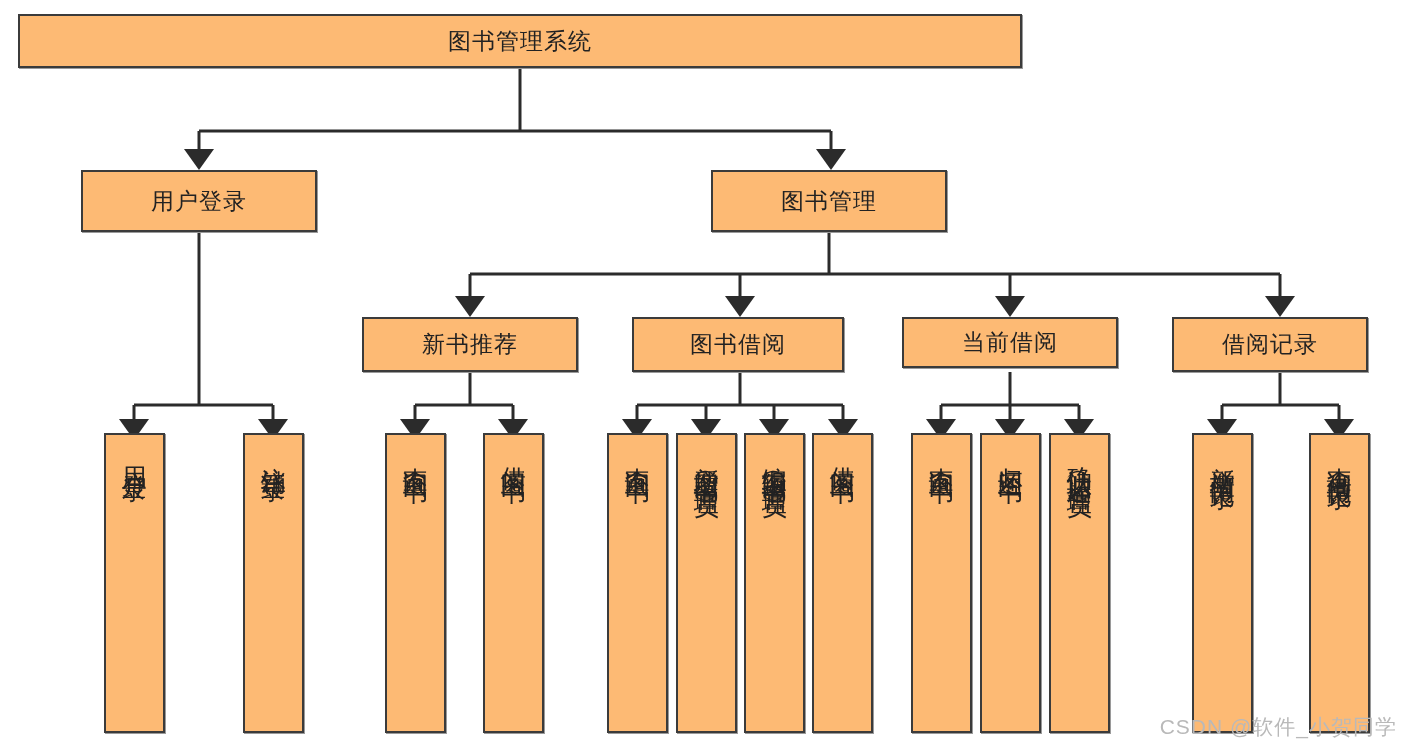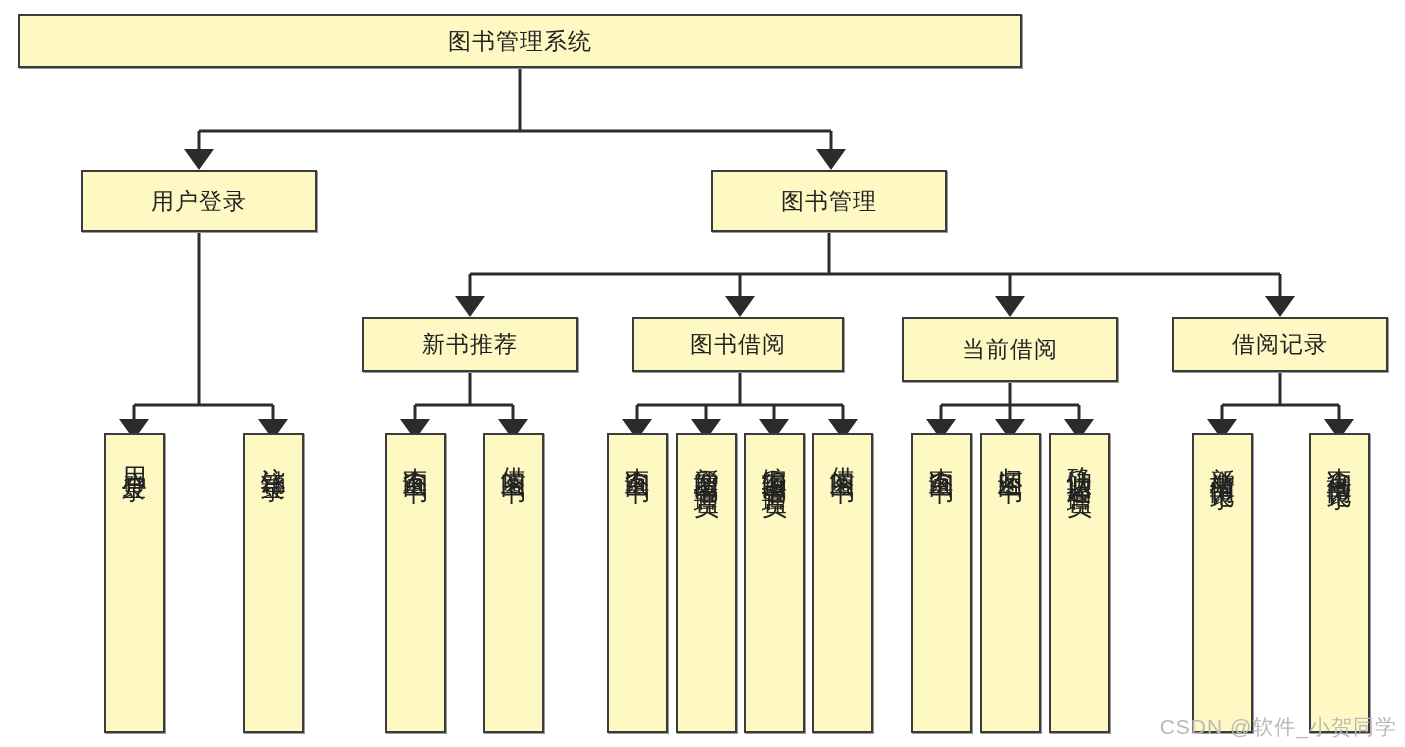--- a/index.html
+++ b/index.html
@@ -7,21 +7,21 @@
     width:1405px;height:747px;overflow:hidden;
     font-family:"Liberation Sans","DejaVu Sans",sans-serif;
     color:#1a1a1a;
   }
   #diagram-root{position:relative;width:1405px;height:747px;background:#fff;}
   svg#edges{position:absolute;left:0;top:0;width:1405px;height:747px;}
 
   .node{
     position:absolute;
     box-sizing:border-box;
-    background:#fef9c3;
+    background:#fdba74;
     border:2.5px solid #3b3b3b;
     display:flex;
     align-items:center;
     justify-content:center;
     box-shadow:1px 1px 0 #9a9a9a;
   }
   .node .label{
     color:#222;
     letter-spacing:1px;
     white-space:nowrap;
@@ -120,24 +120,24 @@
   <div class="node horiz" style="left:711px;top:170px;width:236px;height:62px;justify-content:center;">
     <span class="label">图书管理</span>
   </div>
 
   <div class="node horiz" style="left:362px;top:317px;width:216px;height:55px;">
     <span class="label">新书推荐</span>
   </div>
   <div class="node horiz" style="left:632px;top:317px;width:212px;height:55px;">
     <span class="label">图书借阅</span>
   </div>
-  <div class="node horiz" style="left:902px;top:317px;width:216px;height:65px;">
+  <div class="node horiz" style="left:902px;top:317px;width:216px;height:51px;">
     <span class="label">当前借阅</span>
   </div>
-  <div class="node horiz" style="left:1172px;top:317px;width:216px;height:55px;">
+  <div class="node horiz" style="left:1172px;top:317px;width:196px;height:55px;">
     <span class="label">借阅记录</span>
   </div>
 
   <div class="node vert" style="left:104px;top:433px;width:61px;height:300px;">
     <span class="label">用户登录</span>
   </div>
   <div class="node vert" style="left:243px;top:433px;width:61px;height:300px;">
     <span class="label">注销登录</span>
   </div>
 

